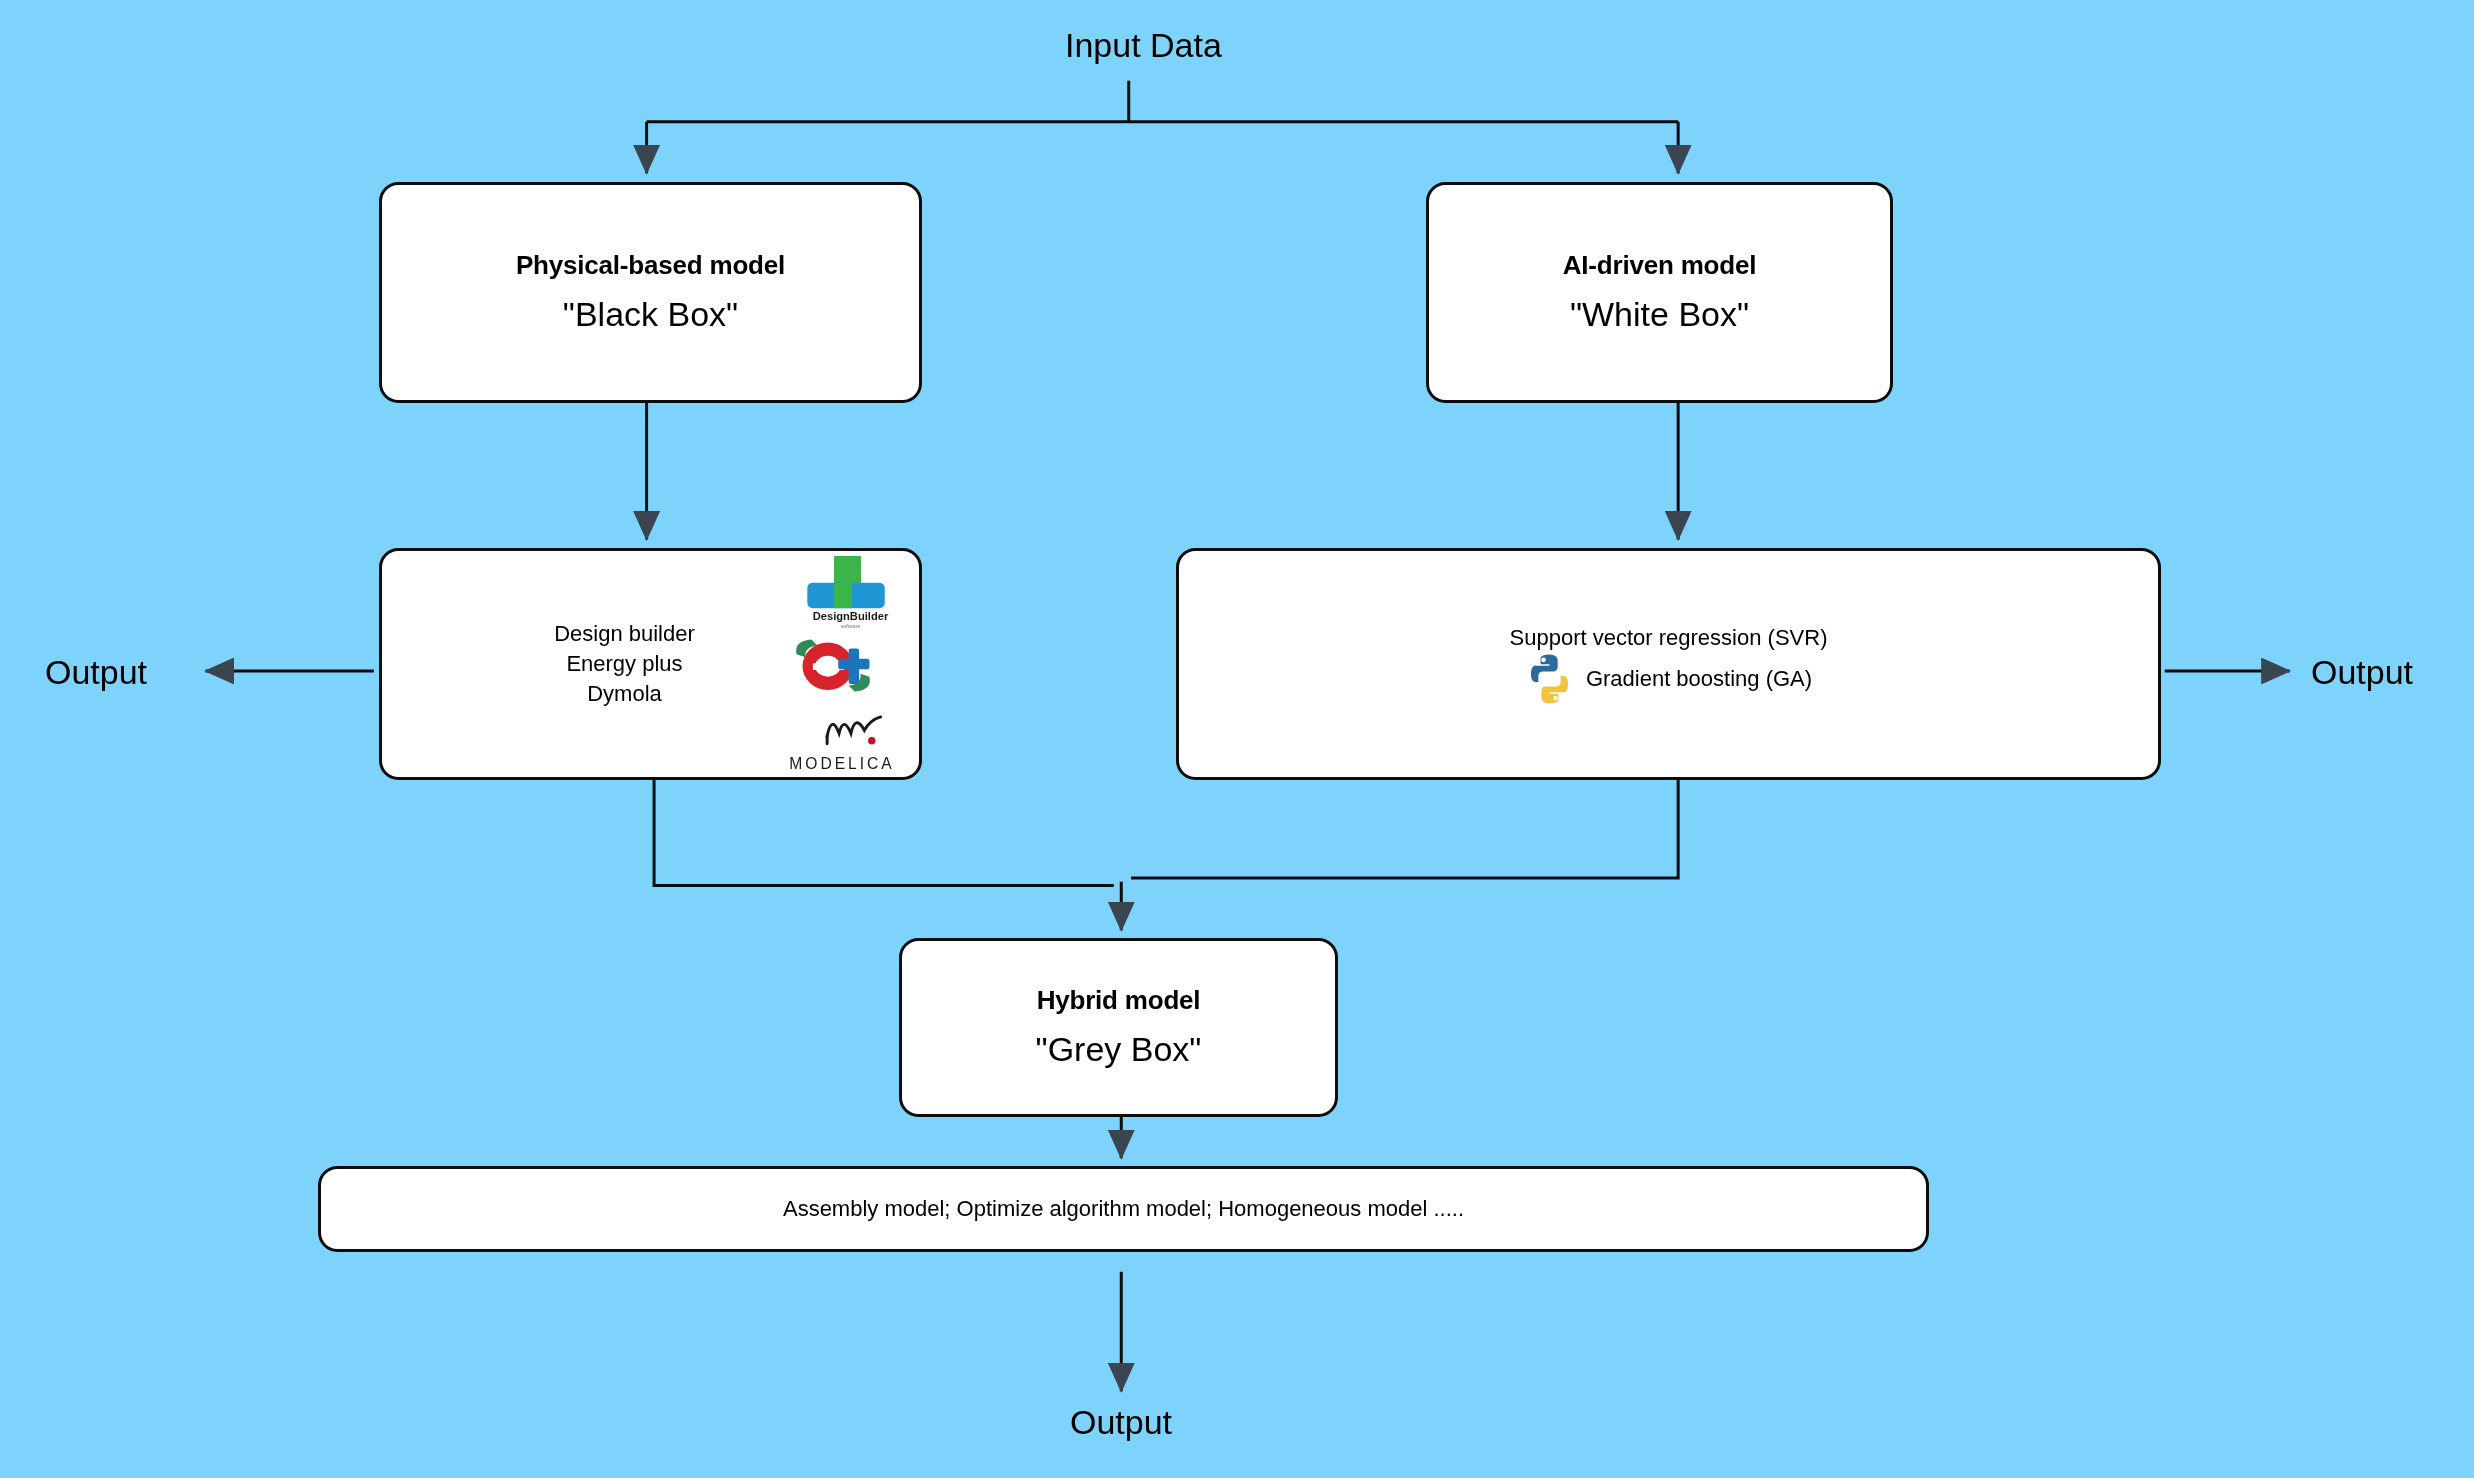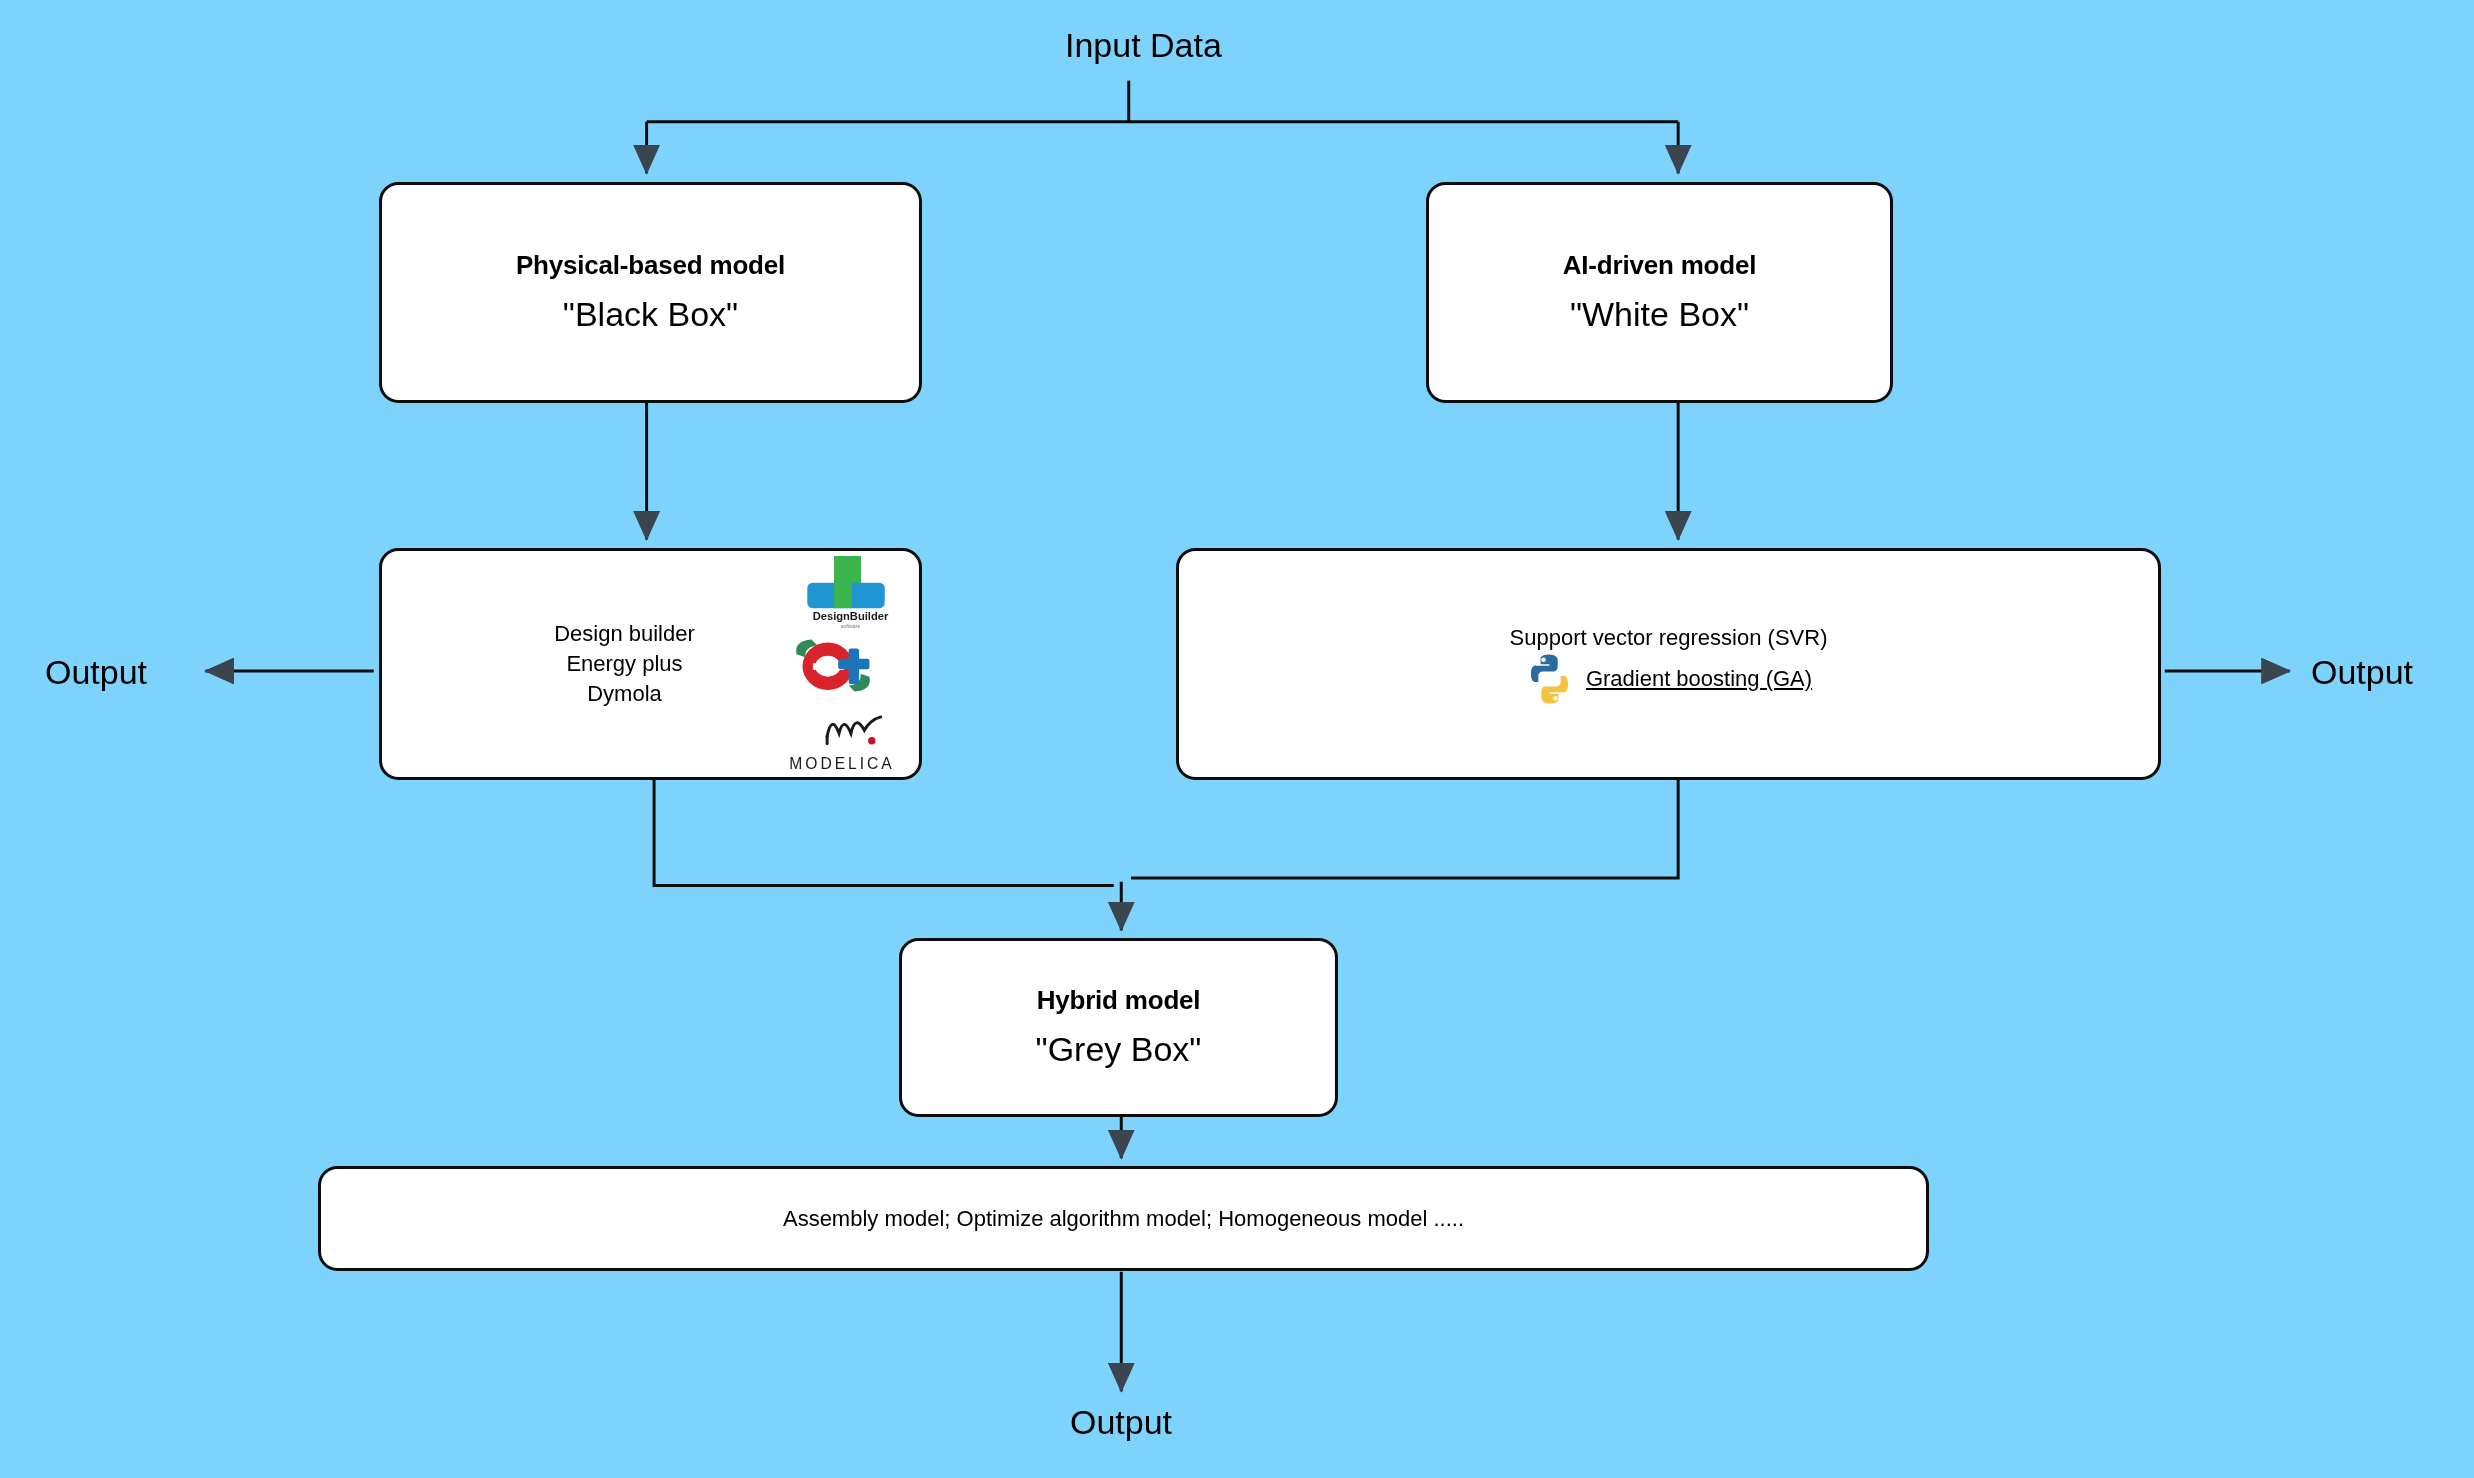--- a/index.html
+++ b/index.html
@@ -63,21 +63,21 @@
     white-space: nowrap;
     color: #000000;
   }
 
   
   #node-physical  { left: 379px;  top: 182px;  width: 543px;  height: 221px; }
   #node-ai        { left: 1426px; top: 182px;  width: 467px;  height: 221px; }
   #node-tools     { left: 379px;  top: 548px;  width: 543px;  height: 232px; }
   #node-methods   { left: 1176px; top: 548px;  width: 985px; height: 232px; }
   #node-hybrid    { left: 899px; top: 938px; width: 439px;  height: 179px; }
-  #node-assembly  { left: 318px;  top: 1166px; width: 1611px; height: 105px; }
+  #node-assembly  { left: 318px;  top: 1166px; width: 1611px; height: 86px; }
 
   
   #label-input-data   { left: 1065px; top: 28px; }
   #label-output-left  { left: 45px;   top: 655px; }
   #label-output-right { left: 2311px; top: 655px; }
   #label-output-bottom{ left: 1070px; top: 1405px; }
 
   
   .tools-wrap {
     position: relative;
@@ -112,21 +112,20 @@
     align-items: center;
     justify-content: center;
     width: 100%;
   }
   .methods-row-icon {
     display: flex;
     flex-direction: row;
     align-items: center;
     justify-content: center;
     gap: 12px;
-    text-decoration: underline;
   }
   .logo-py { width: 49px; height: 52px; flex: 0 0 auto; }
 </style>
 </head>
 <body>
 
 <div id="canvas">
 
   <svg class="svg-layer" viewBox="0 0 3311 1978" preserveAspectRatio="none">
     <defs>

